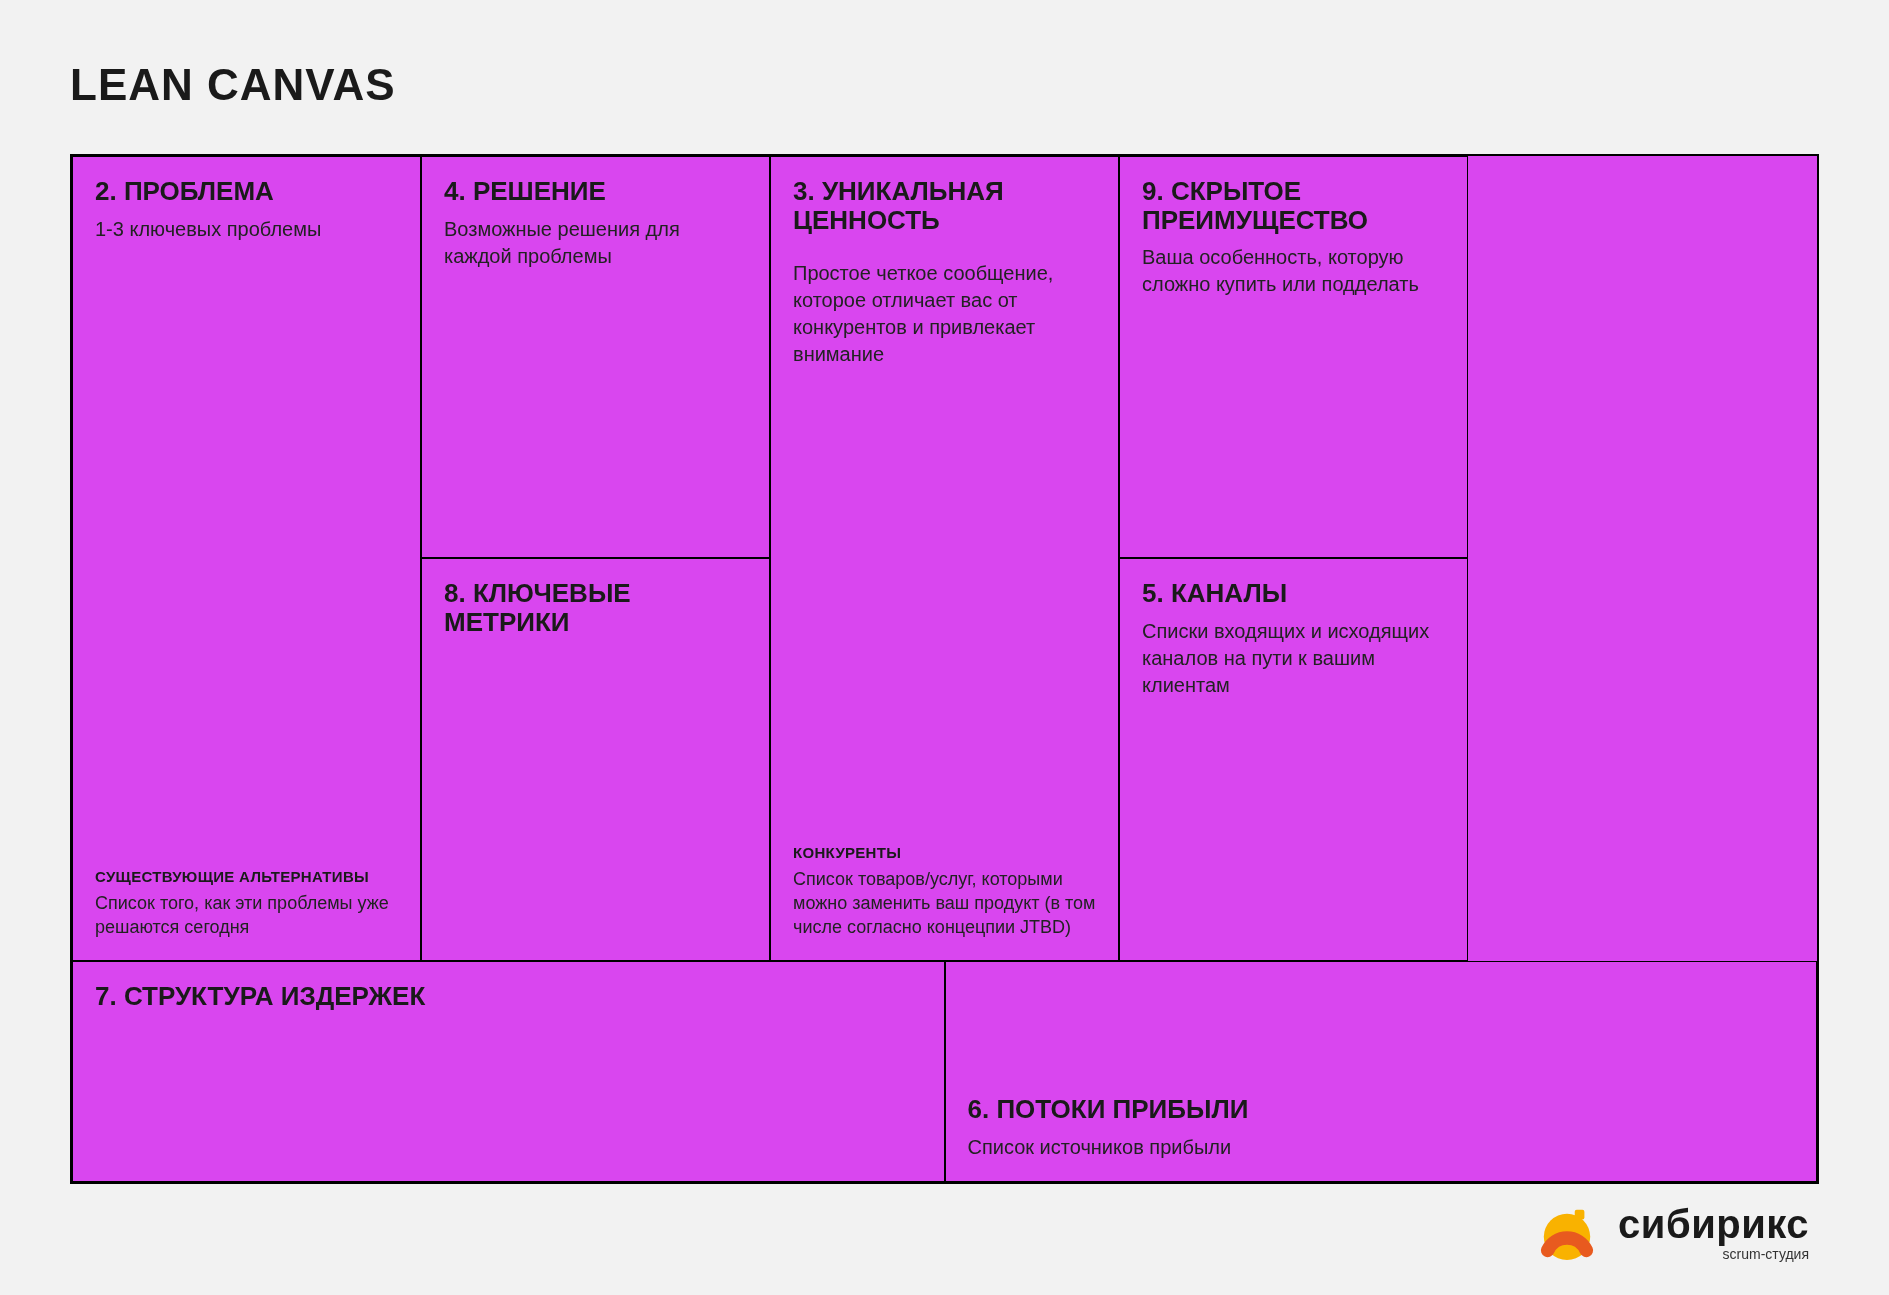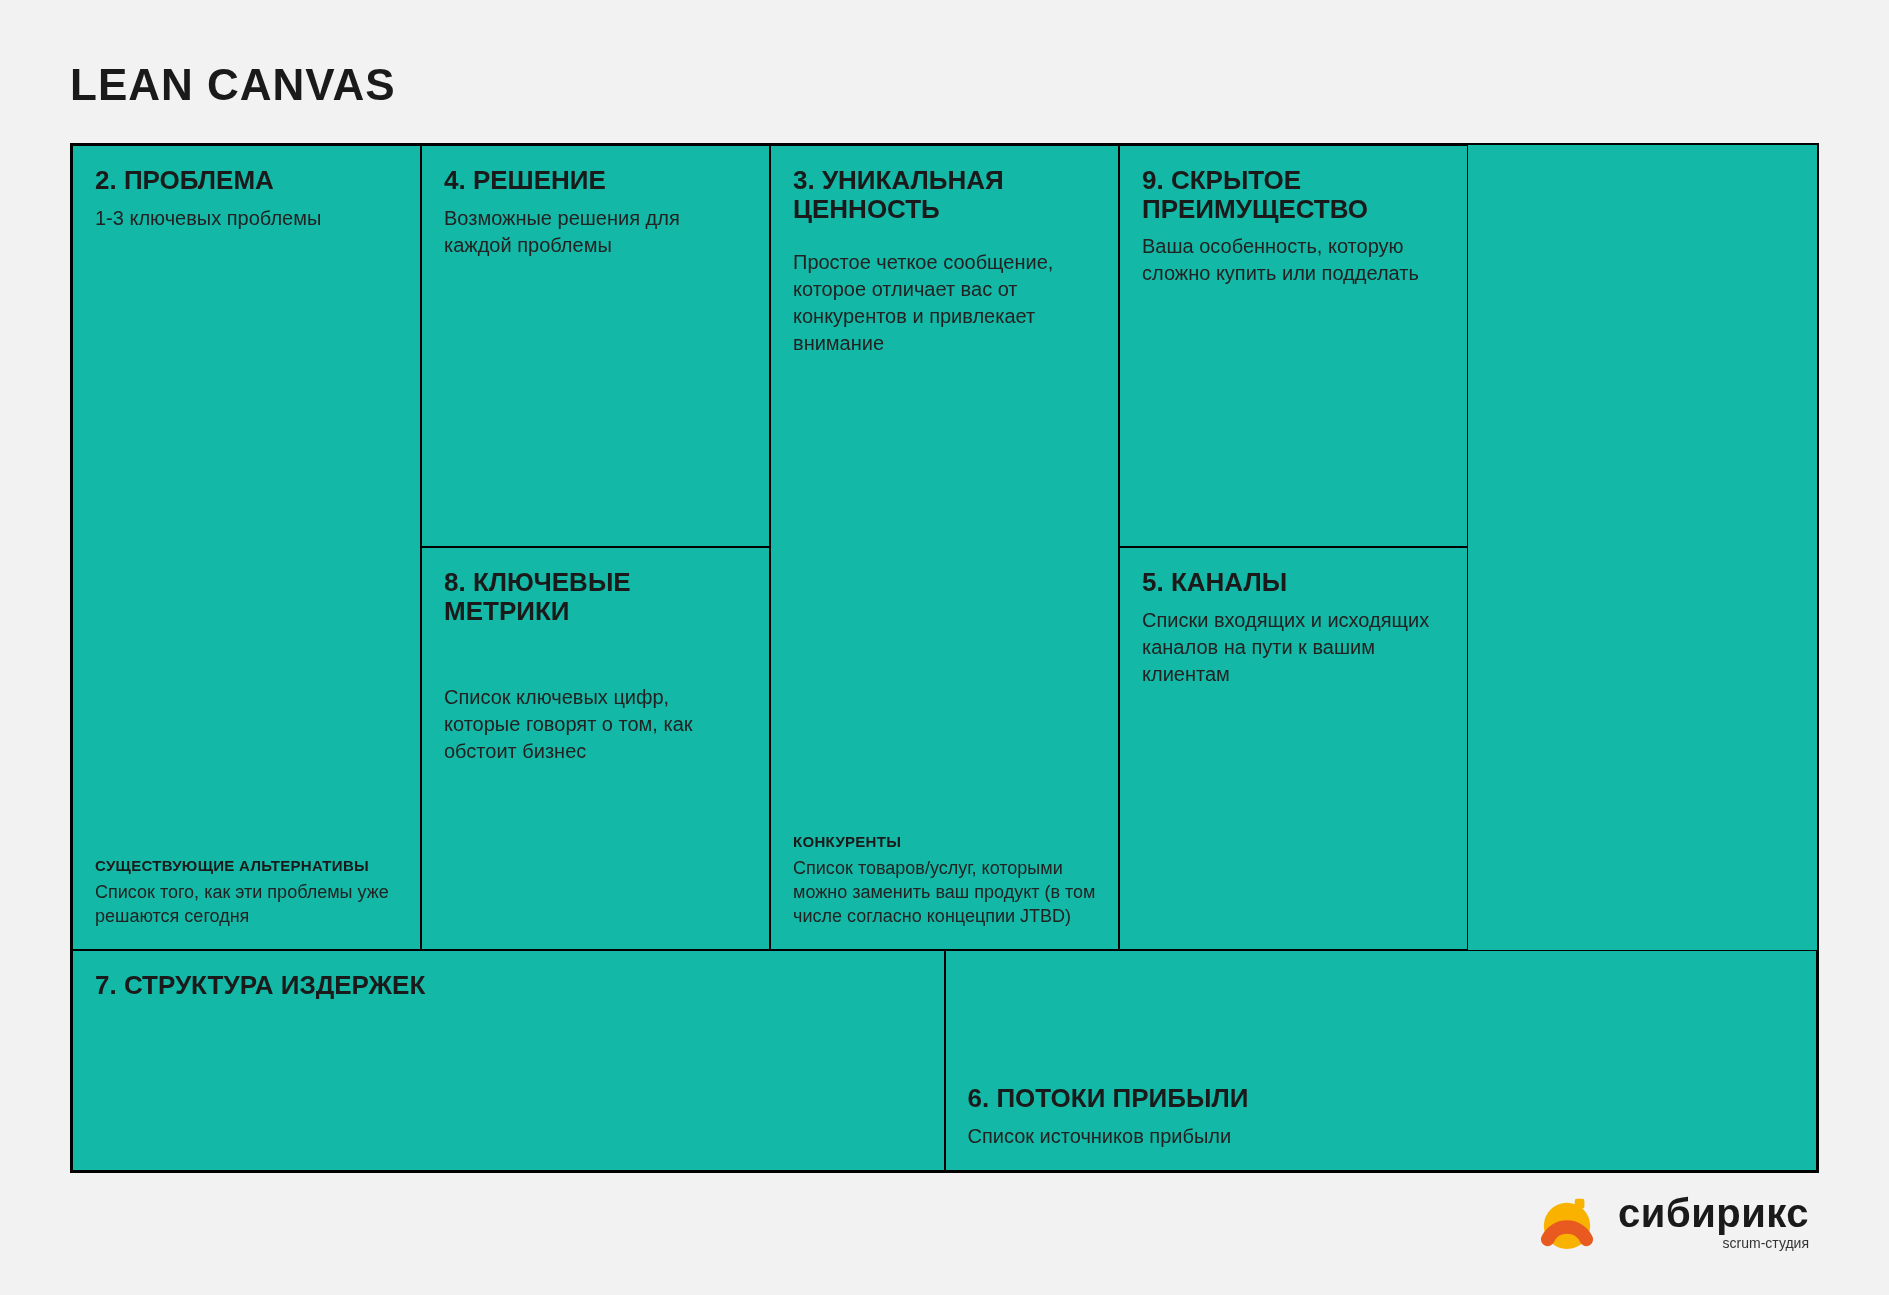--- a/index.html
+++ b/index.html
@@ -8,24 +8,24 @@
       font-family: "Helvetica Neue", Arial, sans-serif;
       width: 1889px;
       height: 1295px;
       padding: 60px 70px 40px 70px;
       color: #1a1a1a;
     }
     .page-title {
       font-size: 44px;
       font-weight: 900;
       letter-spacing: 1px;
-      margin-bottom: 33px;
+      margin-bottom: 44px;
     }
     .canvas {
-      background: #14b8a6;
+      background: #d946ef;
       border: 2px solid #000;
       display: grid;
       grid-template-columns: repeat(10, 1fr);
       grid-template-rows: 1fr 1fr 0.55fr;
       height: 1030px;
     }
     .cell {
       border: 1px solid #000;
       padding: 20px 22px;
       display: flex;
@@ -113,21 +113,20 @@
   </div>
 
   <div class="cell c-advantage">
     <div class="cell-title">9. СКРЫТОЕ ПРЕИМУЩЕСТВО</div>
     <div class="cell-body">Ваша особенность, которую сложно купить или подделать</div>
   </div>
 
 
   <div class="cell c-metrics">
     <div class="cell-title">8. КЛЮЧЕВЫЕ МЕТРИКИ</div>
-    <div class="cell-body">Список ключевых цифр, которые говорят о том, как обстоит бизнес</div>
   </div>
 
   <div class="cell c-channels">
     <div class="cell-title">5. КАНАЛЫ</div>
     <div class="cell-body">Списки входящих и исходящих каналов на пути к вашим клиентам</div>
   </div>
 
   <div class="cell c-costs">
     <div class="cell-title">7. СТРУКТУРА ИЗДЕРЖЕК</div>
   </div>

